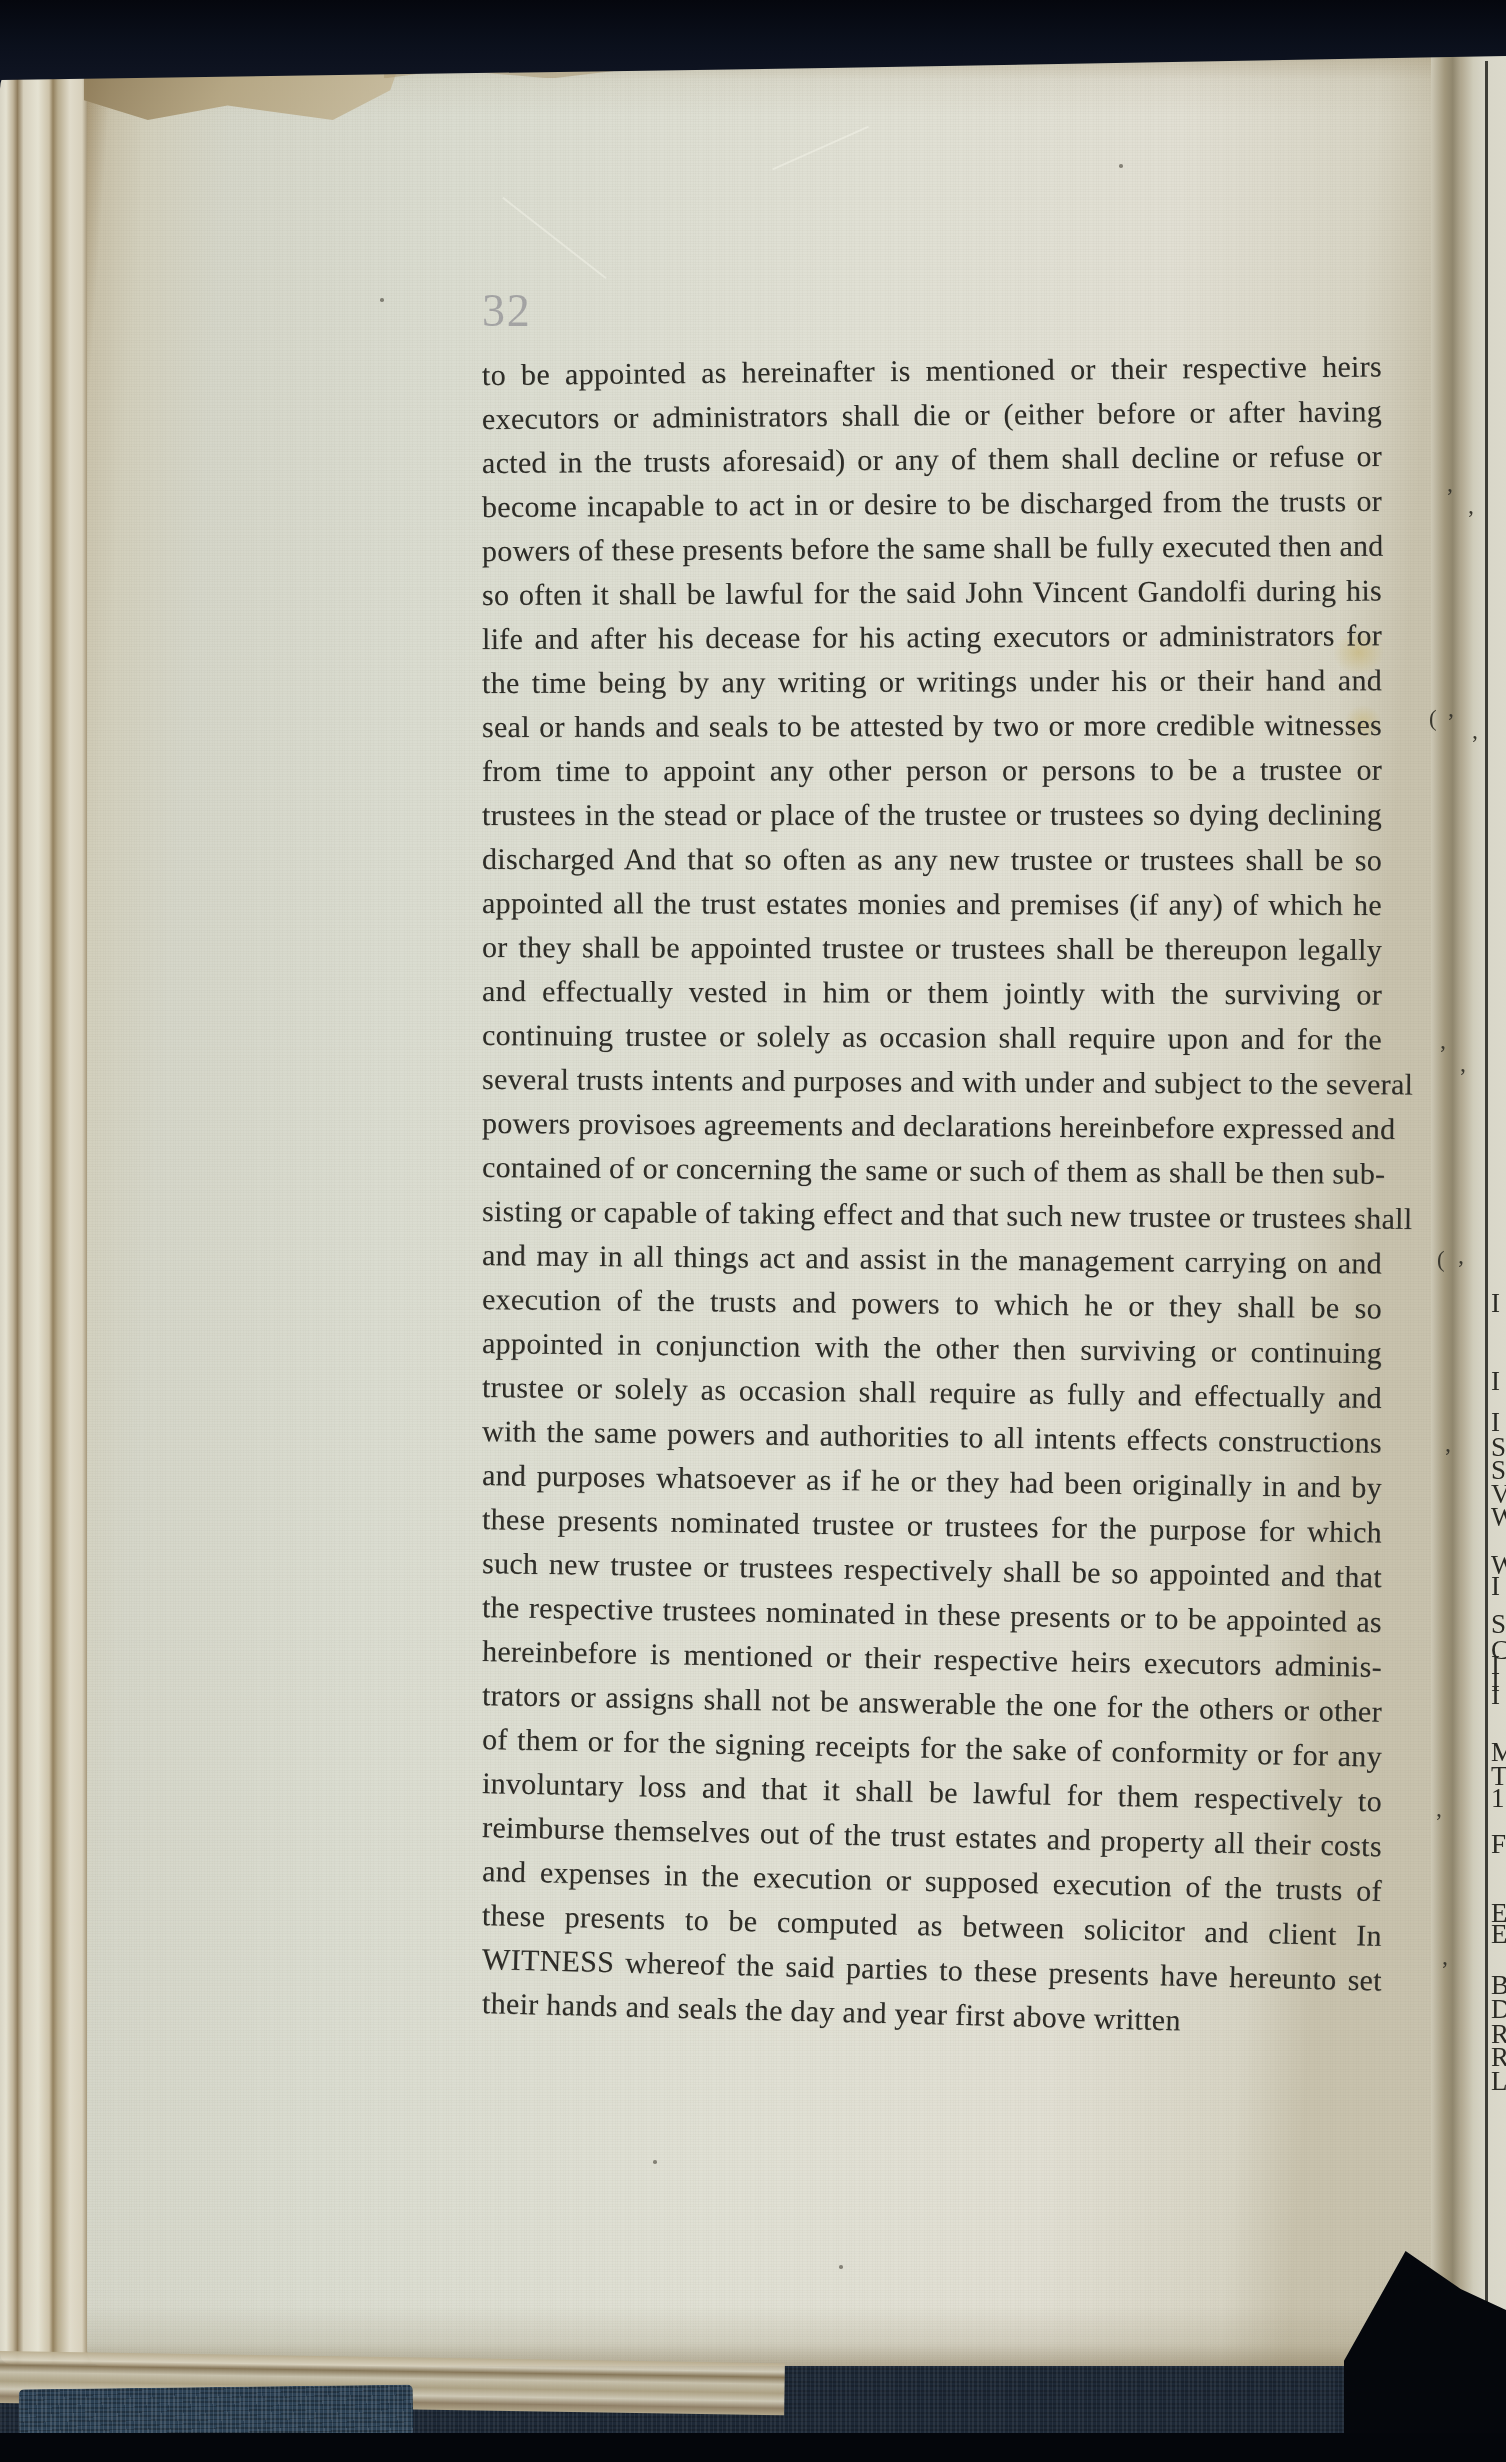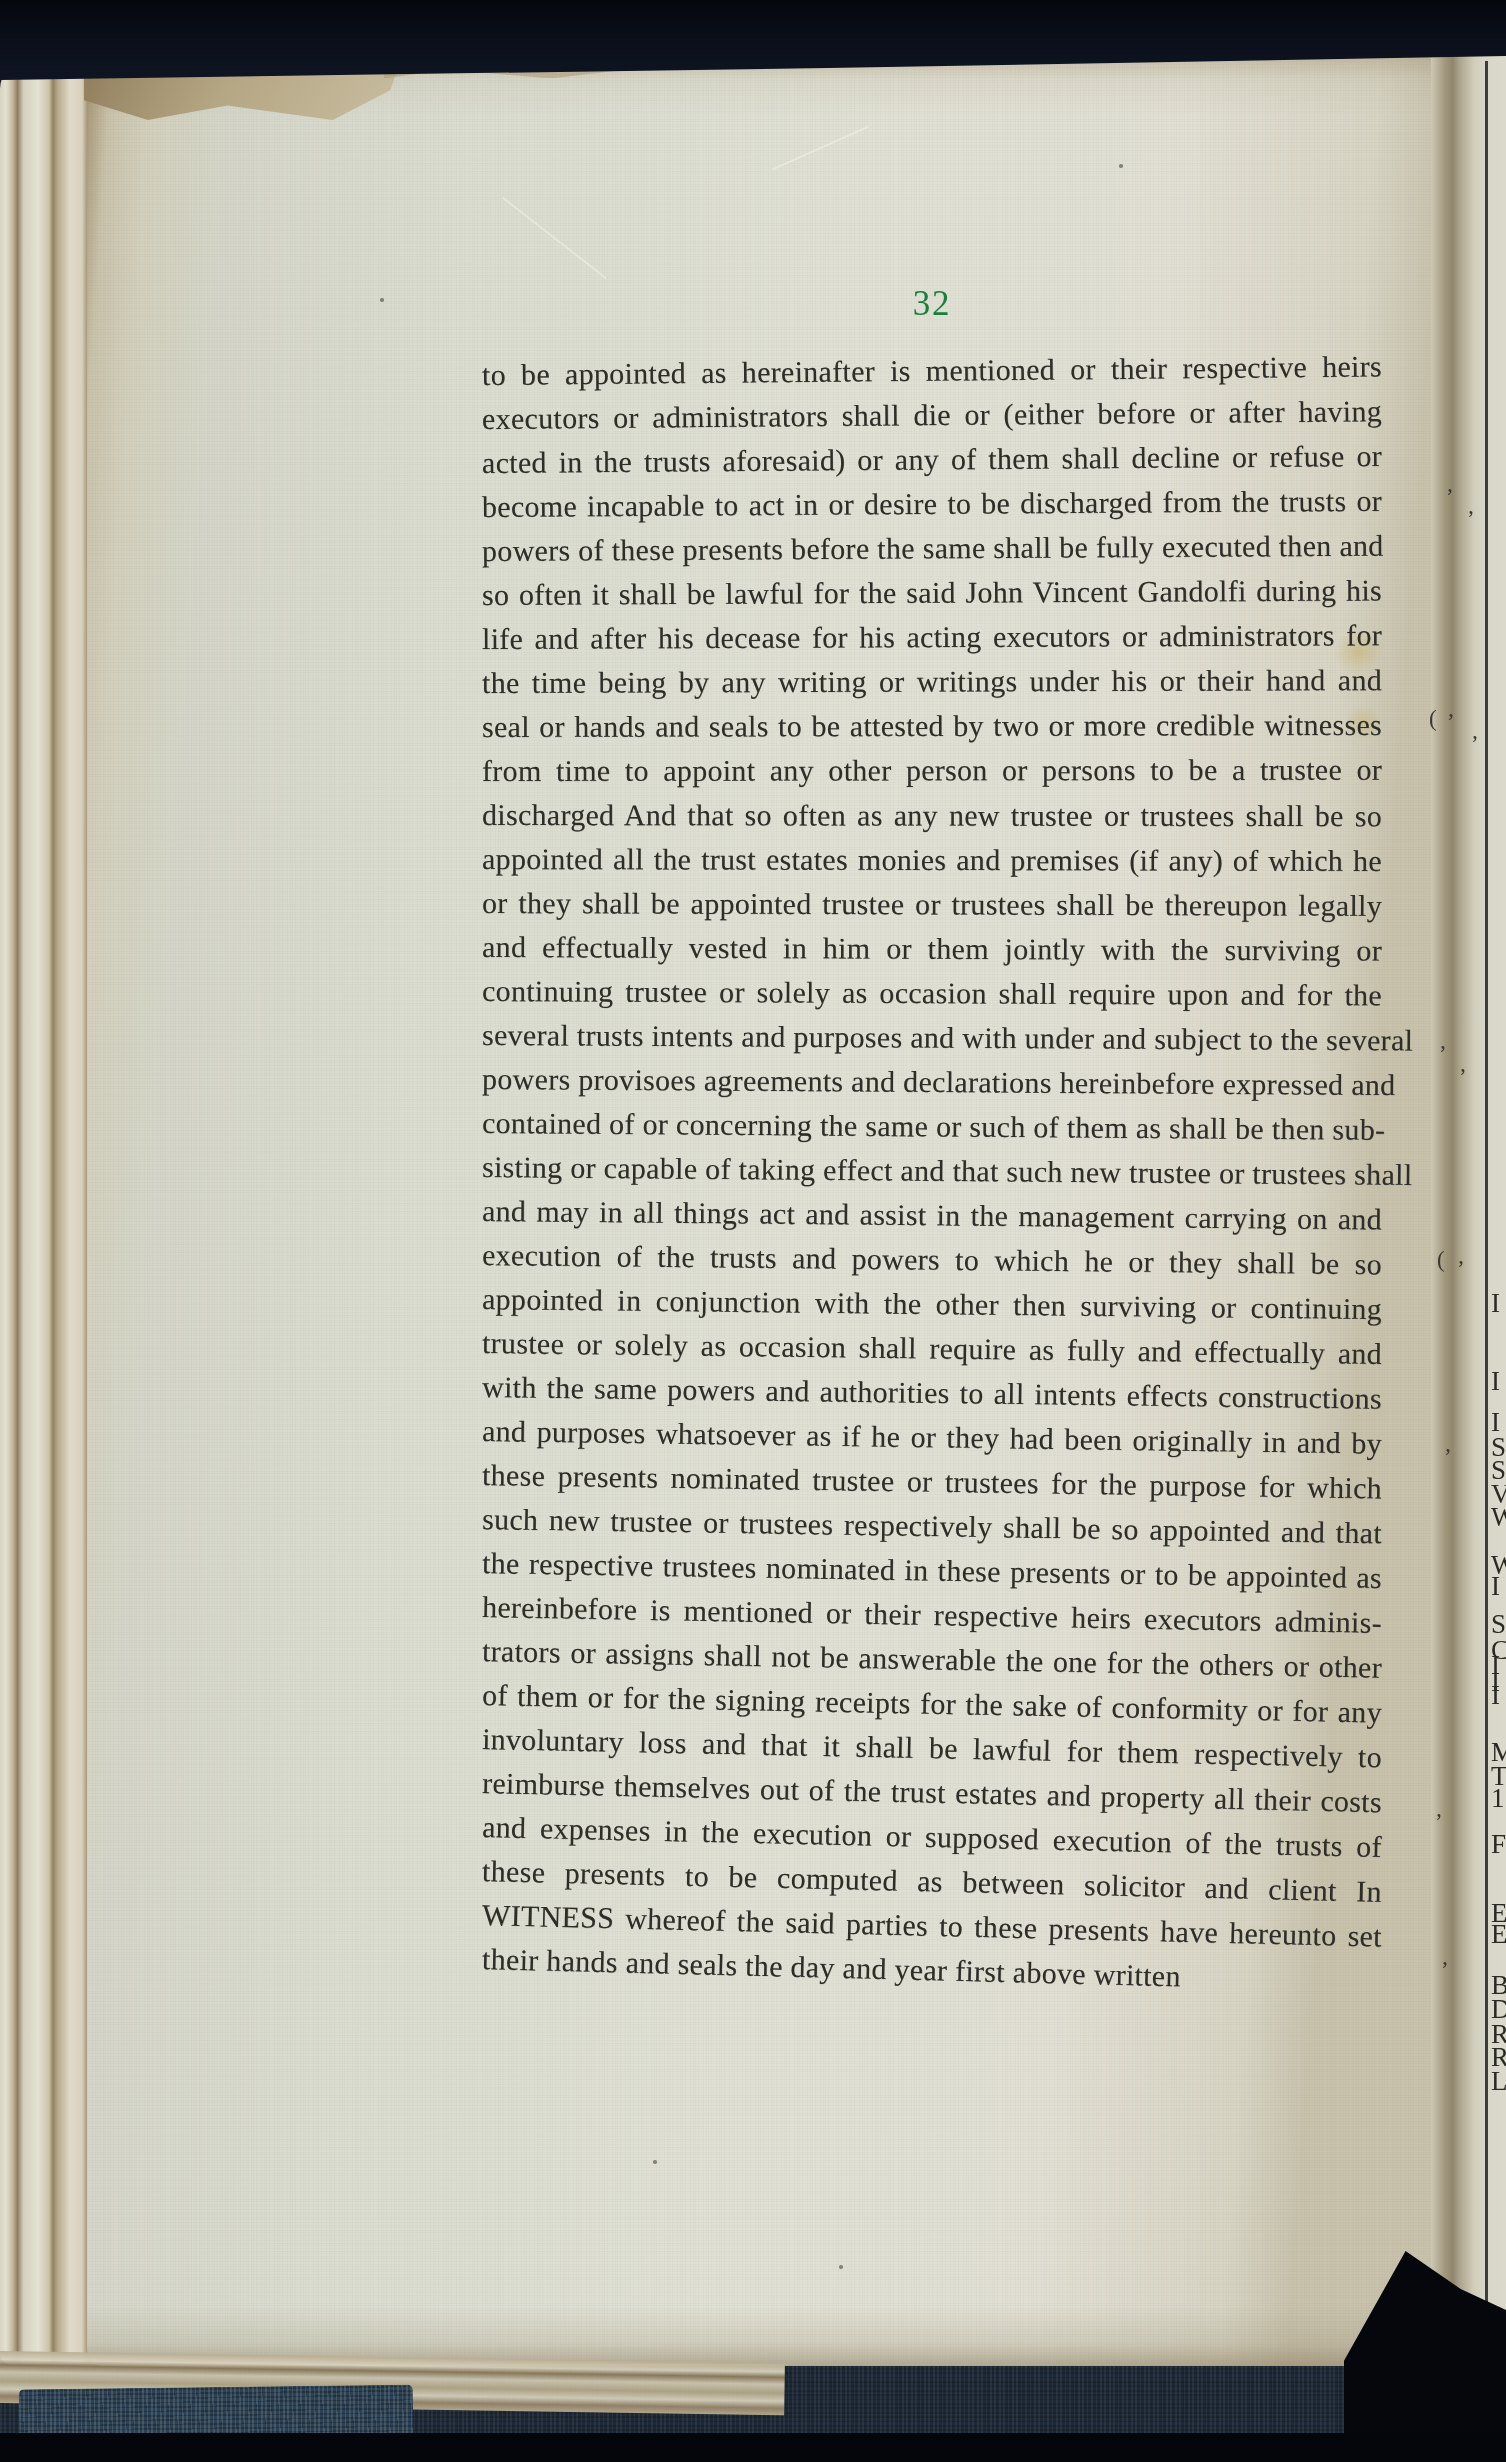--- a/index.html
+++ b/index.html
@@ -93,21 +93,21 @@
     background:#23231f;opacity:.85;
   }
   .facing-fragments{position:absolute;left:0;top:0;width:1506px;height:2462px;z-index:4;pointer-events:none;}
   .facing-fragments span{
     position:absolute;left:1491px;font-size:27px;color:#2a2a24;line-height:1;
     letter-spacing:0.9px;
   }
   
   .page-number{
     position:absolute;left:482px;top:284px;width:900px;z-index:6;
-    text-align:center;font-size:35px;color:#15803d;letter-spacing:1.7px;
+    font-size:46px;color:#a3a3a3;letter-spacing:1.7px;
   }
   .text-block{
     position:absolute;left:482px;top:353px;width:900px;z-index:6;
     color:#2e2d28;font-size:30px;letter-spacing:0.3px;
   }
   .tline{
     height:44px;line-height:44px;white-space:nowrap;
     text-align:justify;text-align-last:justify;
     text-shadow:0.3px 0.3px 0.4px rgba(46,45,40,0.35);
     transform-origin:0 60%;
@@ -156,20 +156,21 @@
     <div class="tline" style="transform: rotate(-0.55deg);">to be appointed as hereinafter is mentioned or their respective heirs</div>
     <div class="tline" style="transform: rotate(-0.498deg);">executors or administrators shall die or (either before or after having</div>
     <div class="tline" style="transform: rotate(-0.446deg);">acted in the trusts aforesaid) or any of them shall decline or refuse or</div>
     <div class="tline" style="transform: rotate(-0.394deg);">become incapable to act in or desire to be discharged from the trusts or</div>
     <div class="tline" style="transform: rotate(-0.342deg);">powers of these presents before the same shall be fully executed then and</div>
     <div class="tline" style="transform: rotate(-0.29deg);">so often it shall be lawful for the said John Vincent Gandolfi during his</div>
     <div class="tline" style="transform: rotate(-0.238deg);">life and after his decease for his acting executors or administrators for</div>
     <div class="tline" style="transform: rotate(-0.186deg);">the time being by any writing or writings under his or their hand and</div>
     <div class="tline" style="transform: rotate(-0.134deg);">seal or hands and seals to be attested by two or more credible witnesses</div>
     <div class="tline" style="transform: rotate(-0.082deg);">from time to appoint any other person or persons to be a trustee or</div>
+    <div class="tline" style="transform: rotate(-0.03deg);">trustees in the stead or place of the trustee or trustees so dying declining</div>
     <div class="tline" style="transform: rotate(0.074deg);">discharged And that so often as any new trustee or trustees shall be so</div>
     <div class="tline" style="transform: rotate(0.126deg);">appointed all the trust estates monies and premises (if any) of which he</div>
     <div class="tline" style="transform: rotate(0.178deg);">or they shall be appointed trustee or trustees shall be thereupon legally</div>
     <div class="tline" style="transform: rotate(0.23deg);">and effectually vested in him or them jointly with the surviving or</div>
     <div class="tline" style="transform: rotate(0.282deg);">continuing trustee or solely as occasion shall require upon and for the</div>
     <div class="tline" style="transform: rotate(0.334deg);">several trusts intents and purposes and with under and subject to the several</div>
     <div class="tline" style="transform: rotate(0.386deg);">powers provisoes agreements and declarations hereinbefore expressed and</div>
     <div class="tline" style="transform: rotate(0.438deg);">contained of or concerning the same or such of them as shall be then sub-</div>
     <div class="tline" style="transform: rotate(0.49deg);">sisting or capable of taking effect and that such new trustee or trustees shall</div>
     <div class="tline" style="transform: rotate(0.542deg);">and may in all things act and assist in the management carrying on and</div>

